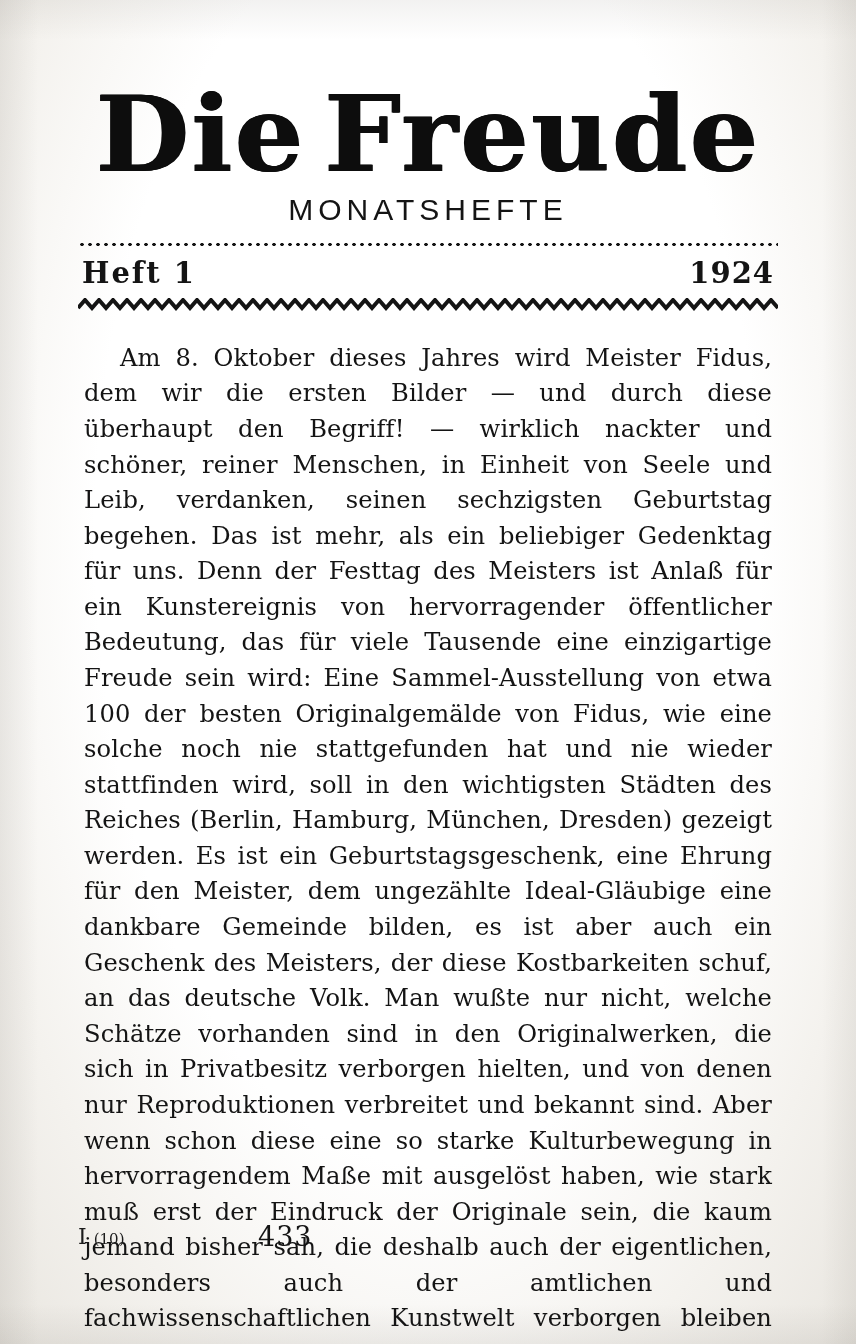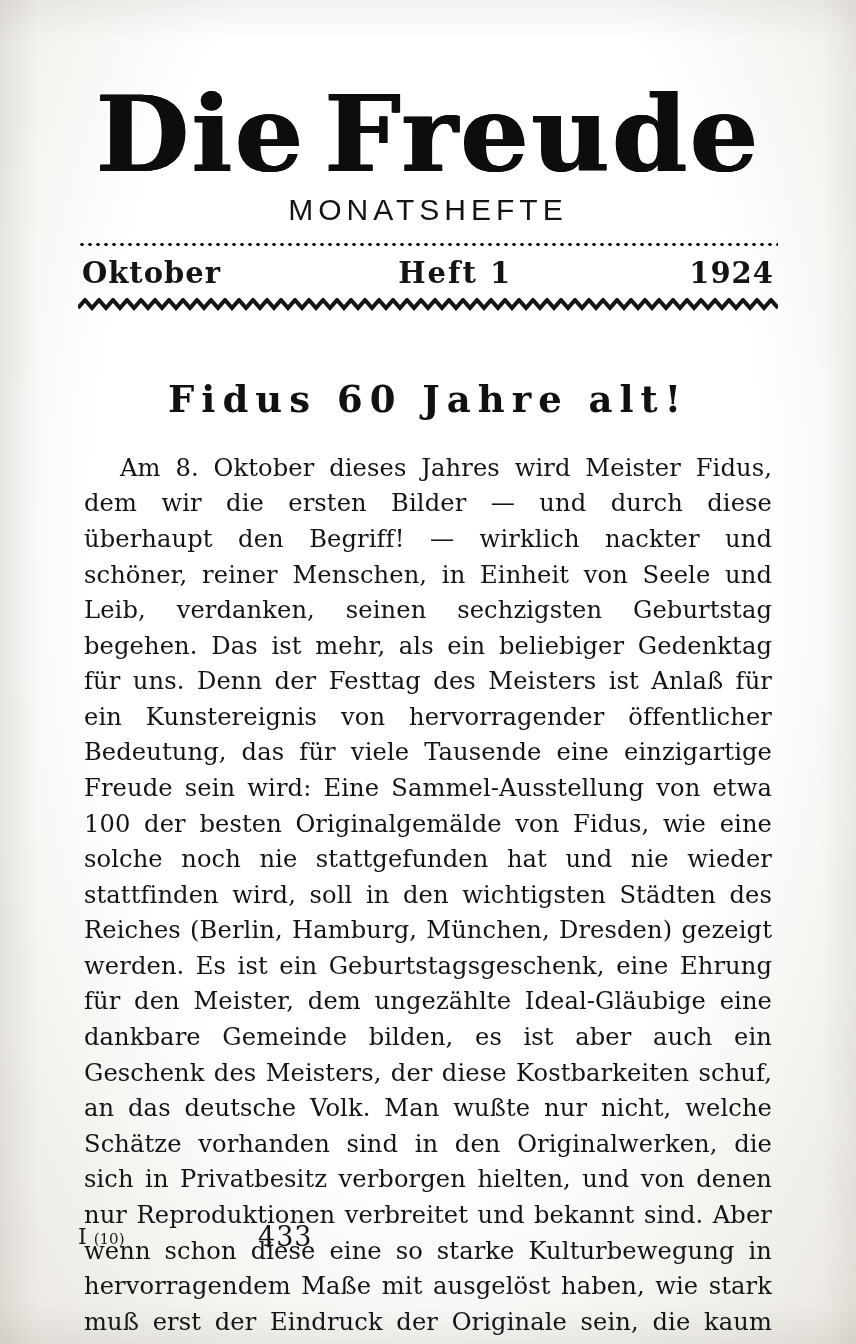--- a/index.html
+++ b/index.html
@@ -168,33 +168,31 @@
 
   <div class="masthead">
     <div class="masthead-title">
       <span>Die</span><span class="word-gap"></span><span>Freude</span>
     </div>
     <div class="masthead-sub1">MONATSHEFTE</div>
 
     <div class="rule-dots"></div>
 
     <div class="issue-line">
-      <span>Oktober</span>
       <span class="center">Heft 1</span>
       <span>1924</span>
     </div>
 
     <div class="rule-zig">
       <svg width="700" height="13" viewBox="0 0 700 13" preserveAspectRatio="none" aria-hidden="true">
         <path d="M0 10 L7 2 L14 10 L21 2 L28 10 L35 2 L42 10 L49 2 L56 10 L63 2 L70 10 L77 2 L84 10 L91 2 L98 10 L105 2 L112 10 L119 2 L126 10 L133 2 L140 10 L147 2 L154 10 L161 2 L168 10 L175 2 L182 10 L189 2 L196 10 L203 2 L210 10 L217 2 L224 10 L231 2 L238 10 L245 2 L252 10 L259 2 L266 10 L273 2 L280 10 L287 2 L294 10 L301 2 L308 10 L315 2 L322 10 L329 2 L336 10 L343 2 L350 10 L357 2 L364 10 L371 2 L378 10 L385 2 L392 10 L399 2 L406 10 L413 2 L420 10 L427 2 L434 10 L441 2 L448 10 L455 2 L462 10 L469 2 L476 10 L483 2 L490 10 L497 2 L504 10 L511 2 L518 10 L525 2 L532 10 L539 2 L546 10 L553 2 L560 10 L567 2 L574 10 L581 2 L588 10 L595 2 L602 10 L609 2 L616 10 L623 2 L630 10 L637 2 L644 10 L651 2 L658 10 L665 2 L672 10 L679 2 L686 10 L693 2 L700 10" fill="none" stroke="#141414" stroke-width="4"></path>
       </svg>
     </div>
   </div>
 
-  <h1 class="article-title">Fidus 60 Jahre alt!</h1>
 
   <div class="article-body"><span class="indent"></span><span>Am 8. Oktober dieses Jahres wird Meister Fidus, dem wir die ersten Bilder — und durch diese überhaupt den Begriff! — wirklich nackter und schöner, reiner Menschen, in Einheit von Seele und Leib, verdanken, seinen sechzigsten Geburtstag begehen. Das ist mehr, als ein beliebiger Gedenktag für uns. Denn der Festtag des Meisters ist Anlaß für ein Kunstereignis von hervorragender öffentlicher Bedeutung, das für viele Tausende eine einzigartige Freude sein wird: Eine Sammel-Ausstellung von etwa 100 der besten Originalgemälde von Fidus, wie eine solche noch nie stattgefunden hat und nie wieder stattfinden wird, soll in den wichtigsten Städten des Reiches (Berlin, Hamburg, München, Dresden) gezeigt werden. Es ist ein Geburtstagsgeschenk, eine Ehrung für den Meister, dem ungezählte Ideal-Gläubige eine dankbare Gemeinde bilden, es ist aber auch ein Geschenk des Meisters, der diese Kostbarkeiten schuf, an das deutsche Volk. Man wußte nur nicht, welche Schätze vorhanden sind in den Originalwerken, die sich in Privatbesitz verborgen hielten, und von denen nur Reproduktionen verbreitet und bekannt sind. Aber wenn schon diese eine so starke Kulturbewegung in hervorragendem Maße mit ausgelöst haben, wie stark muß erst der Eindruck der Originale sein, die kaum jemand bisher sah, die deshalb auch der eigentlichen, besonders auch der amtlichen und fachwissenschaftlichen Kunstwelt verborgen bleiben mußten! Ein Freundeskreis des Meisters Fidus bewirkt und verwirklicht diese einzigartige Bilderschau, und wir hoffen, daß sie von großen und tiefen Auswirkungen sein wird.</span></div>
 
 </div>
 
 <div class="footer">
   <div class="sig">
     <span>I</span>
     <span class="small">(10)</span>
   </div>

